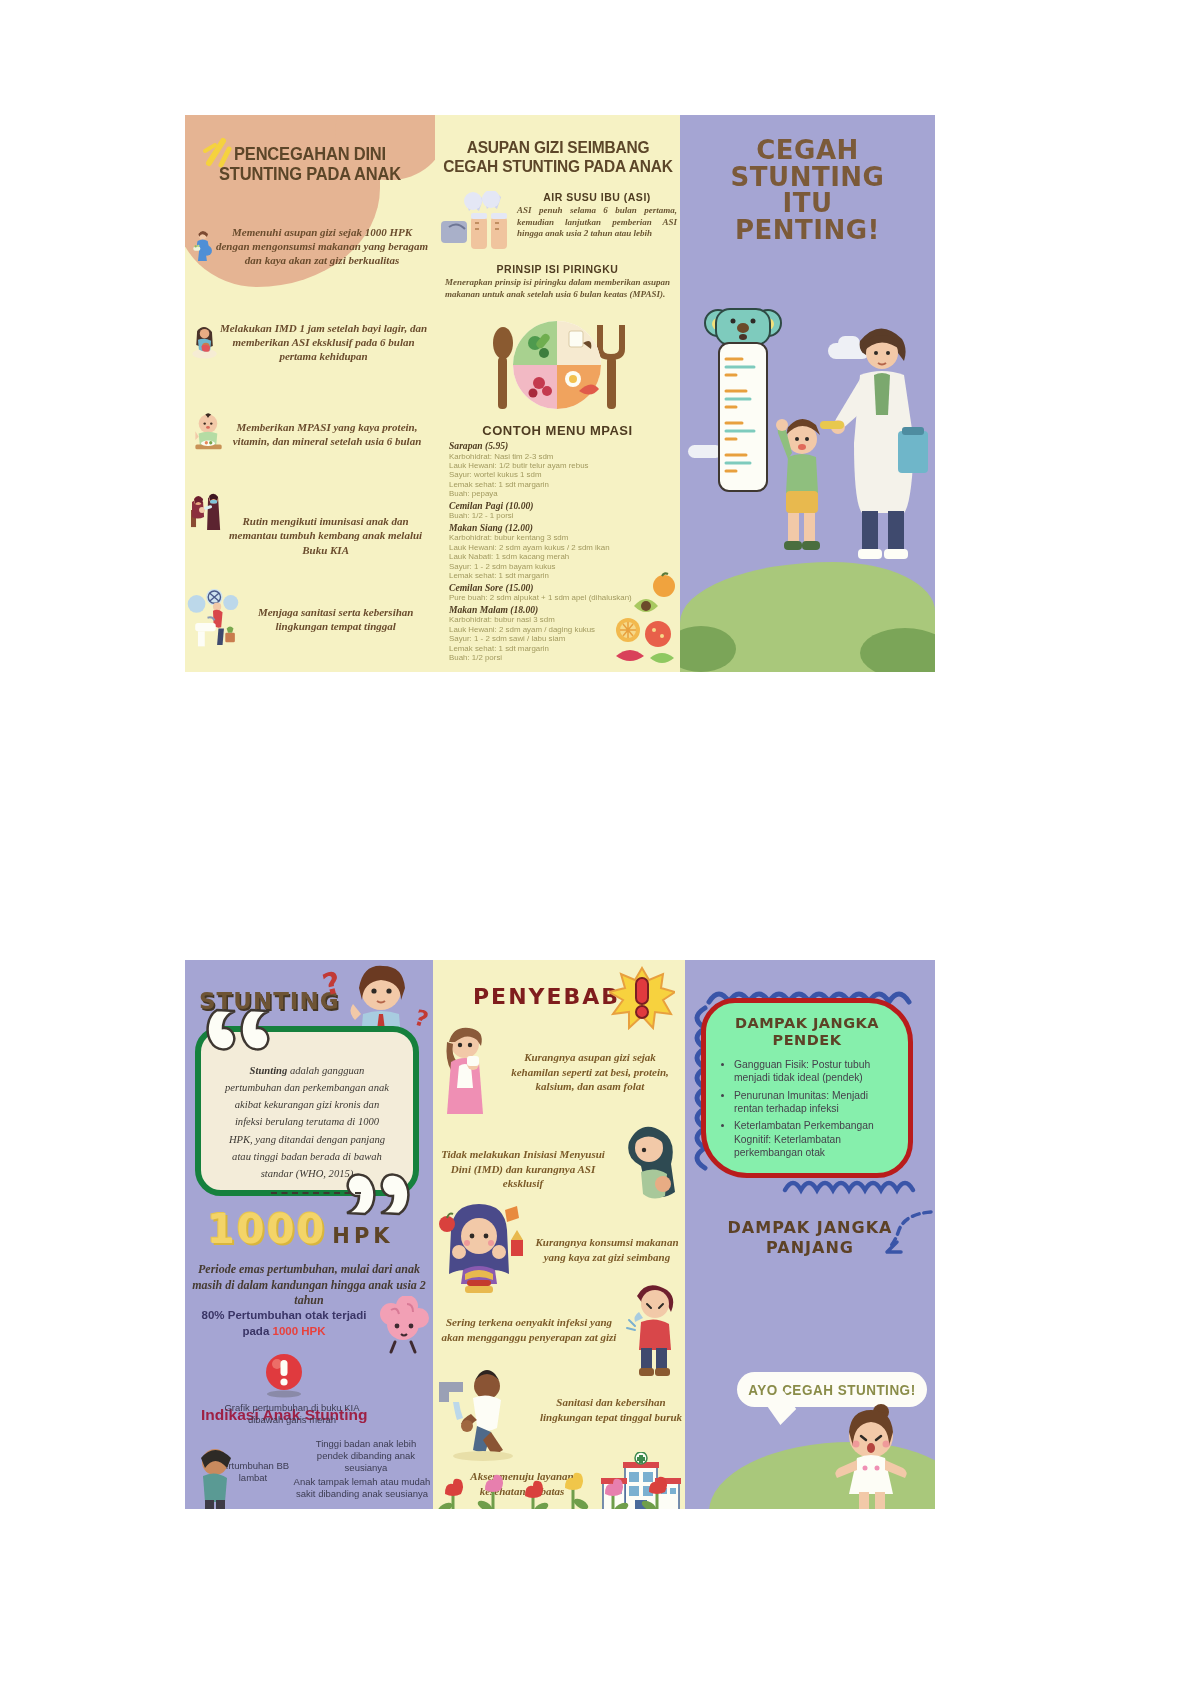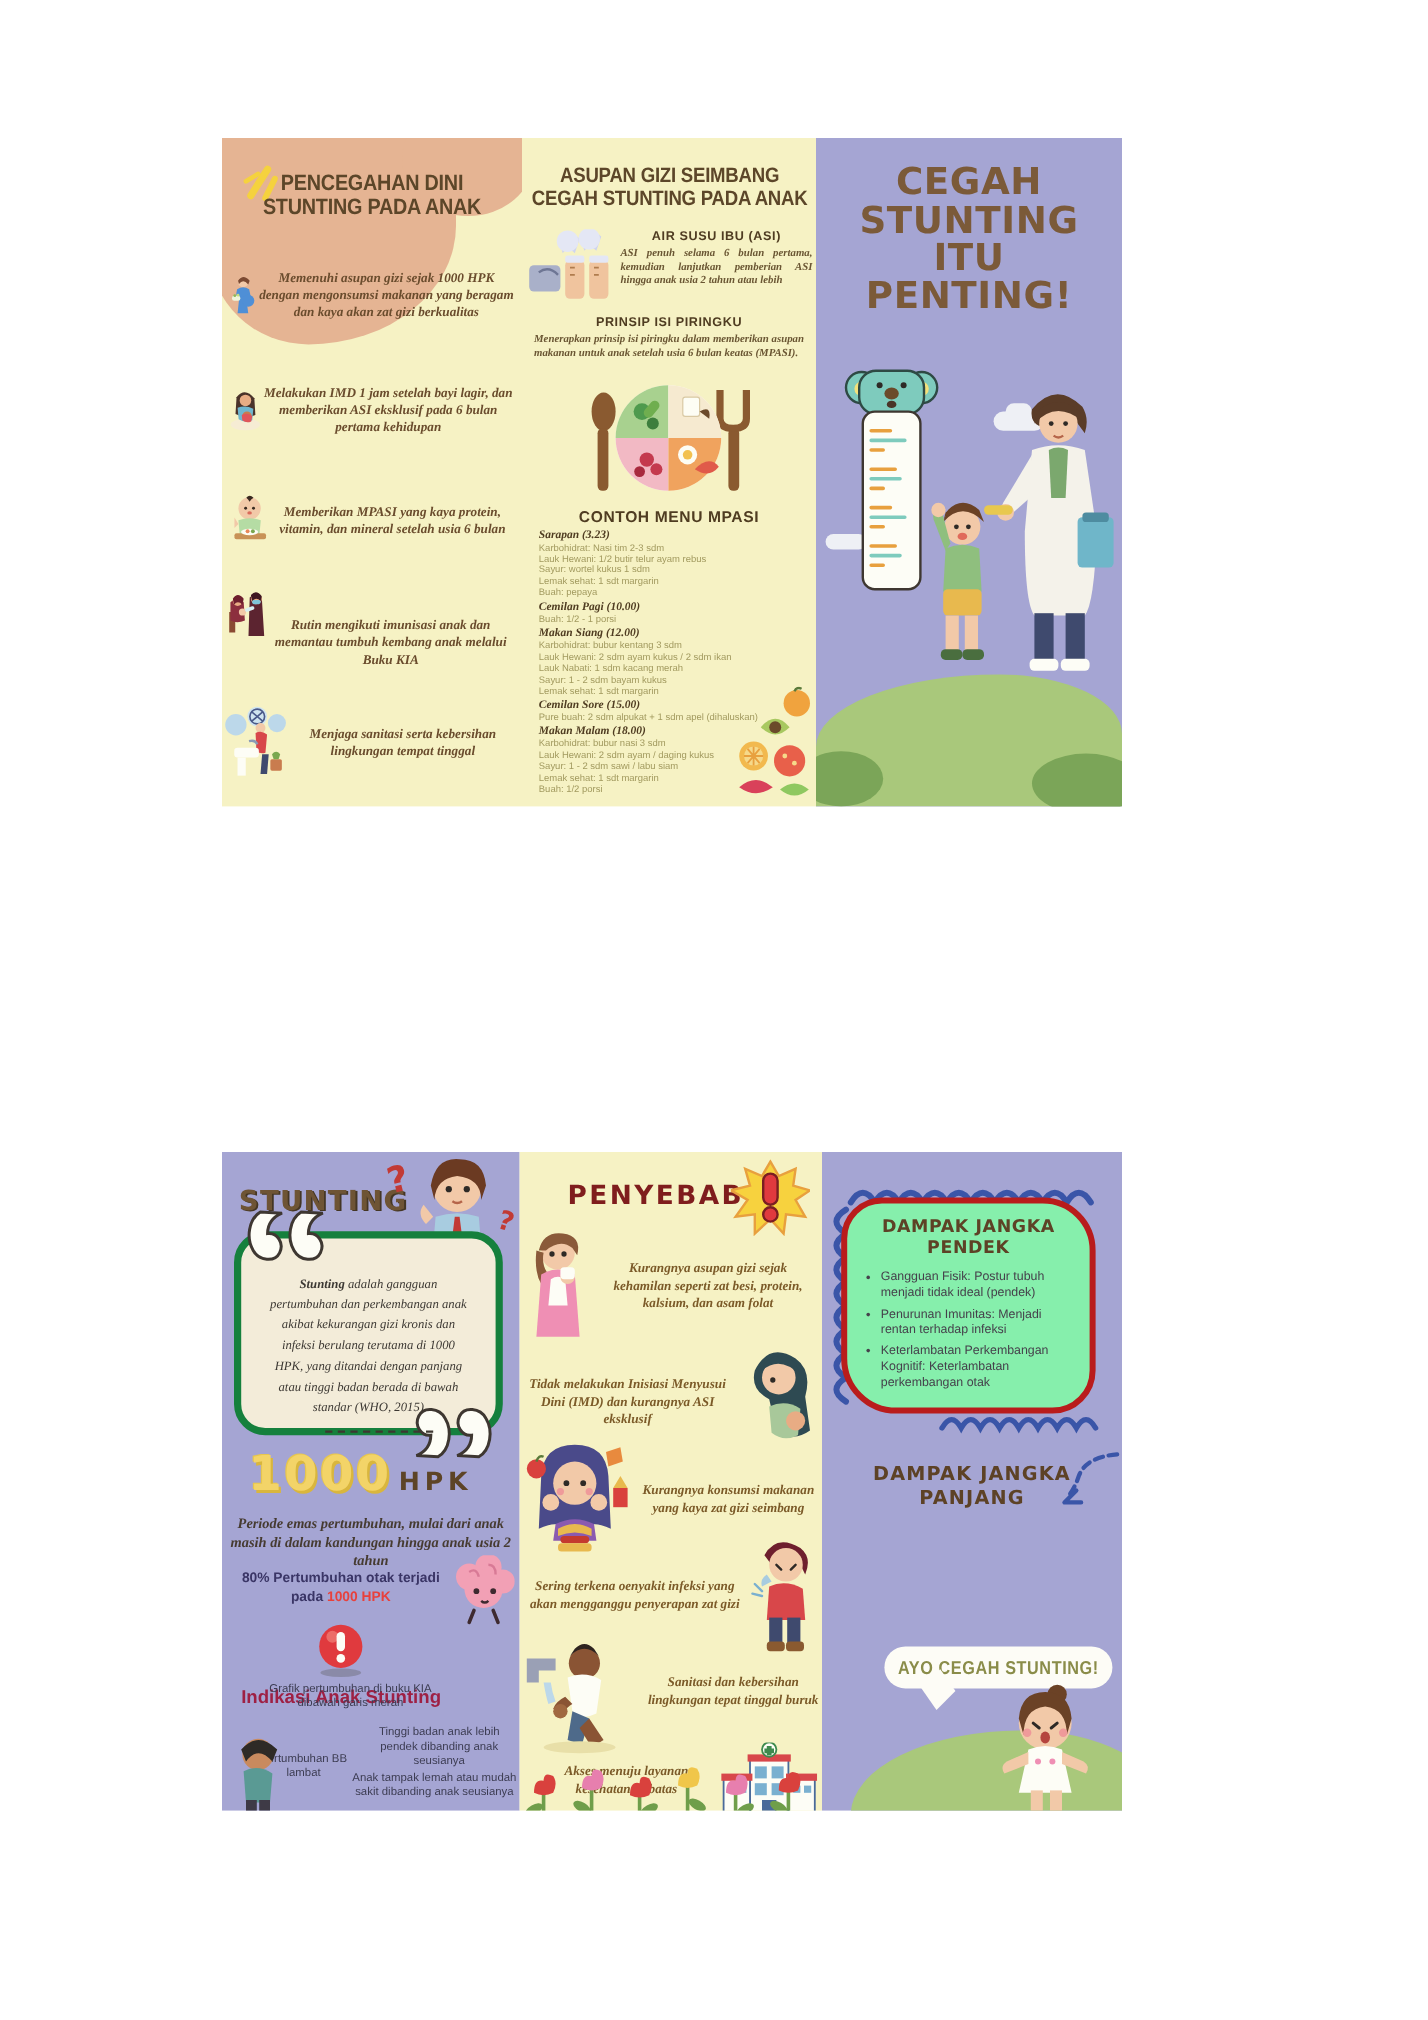--- a/index.html
+++ b/index.html
@@ -33,21 +33,21 @@
         color:#6a5633;text-align:justify;line-height:1.3;}
   .prinsip{position:absolute;top:148px;left:10px;width:225px;}
   .contoh{position:absolute;top:308px;left:0;width:245px;text-align:center;font-weight:800;
           font-size:13px;color:#4f3c21;letter-spacing:0.5px;}
   .menu{position:absolute;top:324px;left:14px;width:222px;}
   .menu-time{font-family:"Liberation Serif",serif;font-style:italic;font-weight:bold;
              font-size:9.6px;color:#4f3c21;line-height:1.2;margin-top:1px;}
   .menu-line{font-size:7.9px;color:#a29a5f;line-height:1.2;}
 
   
-  .p3-title{position:absolute;top:22px;left:0;width:255px;text-align:center;font-size:31px;
+  .p3-title{position:absolute;top:22px;left:0;width:255px;text-align:center;font-size:26px;
             letter-spacing:0.5px;line-height:1.02;color:#7b5a39;}
   .cloud{position:absolute;background:#eef0f5;border-radius:20px;}
   .hill{position:absolute;bottom:0;left:0;width:100%;height:110px;background:#a9c87b;
         border-radius:60% 40% 0 0/55% 45% 0 0;}
   .bush{position:absolute;background:#8fb463;border-radius:50%;}
 
   
   .stunting-title{position:absolute;top:28px;left:14px;font-size:23px;color:#6e5435;
                   text-shadow:1.5px 1.5px 0 #443624;letter-spacing:1px;}
   .qmark{position:absolute;color:#c23a35;font-weight:800;font-family:"DejaVu Sans",sans-serif;}
@@ -236,21 +236,21 @@
           <circle cx="60" cy="78" r="5" fill="#c43a4e"></circle>
           <circle cx="46" cy="80" r="4.5" fill="#a82a3e"></circle>
         <path d="M92 78 Q104 66 112 76 Q104 86 92 78 Z" fill="#e05a4a"></path>
         <circle cx="86" cy="66" r="8" fill="#fdfdf4"></circle>
           <circle cx="86" cy="66" r="4" fill="#f2c14e"></circle>
       </svg>
 
       <div class="contoh">CONTOH MENU MPASI</div>
 
       <div class="menu">
-        <div class="menu-time">Sarapan  (3.23)</div>
+        <div class="menu-time">Sarapan  (5.95)</div>
         <div class="menu-line">Karbohidrat: Nasi tim 2-3 sdm</div>
         <div class="menu-line">Lauk Hewani: 1/2 butir telur ayam rebus</div>
         <div class="menu-line">Sayur: wortel kukus 1 sdm</div>
         <div class="menu-line">Lemak sehat: 1 sdt margarin</div>
         <div class="menu-line">Buah: pepaya</div>
         <div class="menu-time">Cemilan Pagi  (10.00)</div>
         <div class="menu-line">Buah: 1/2 - 1 porsi</div>
         <div class="menu-time">Makan Siang  (12.00)</div>
         <div class="menu-line">Karbohidrat: bubur kentang 3 sdm</div>
         <div class="menu-line">Lauk Hewani: 2 sdm ayam kukus / 2 sdm ikan</div>

